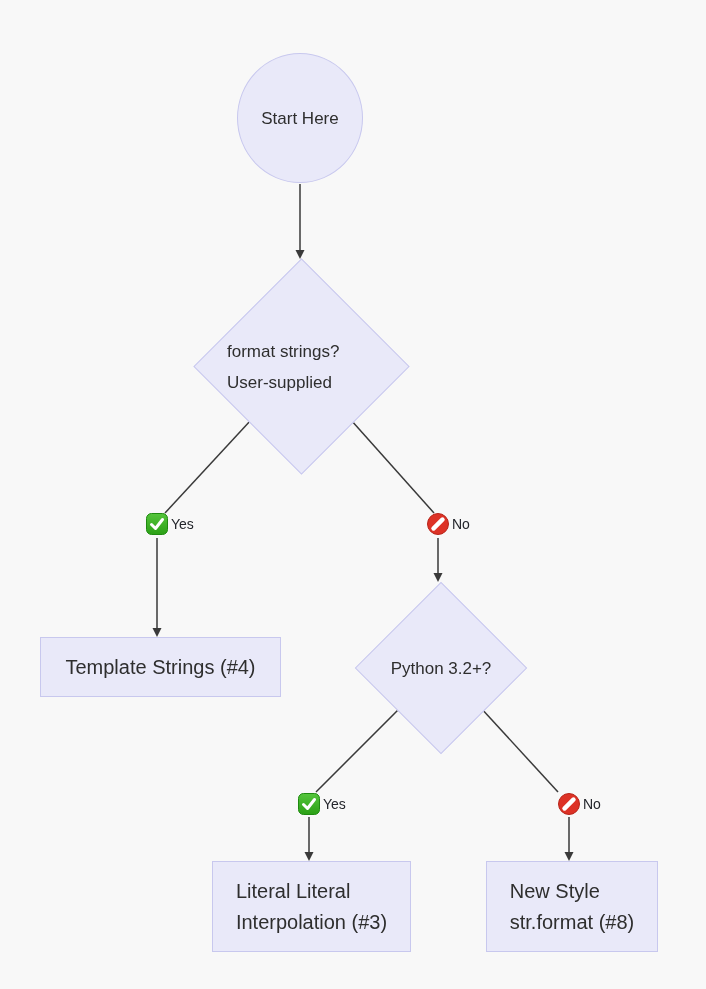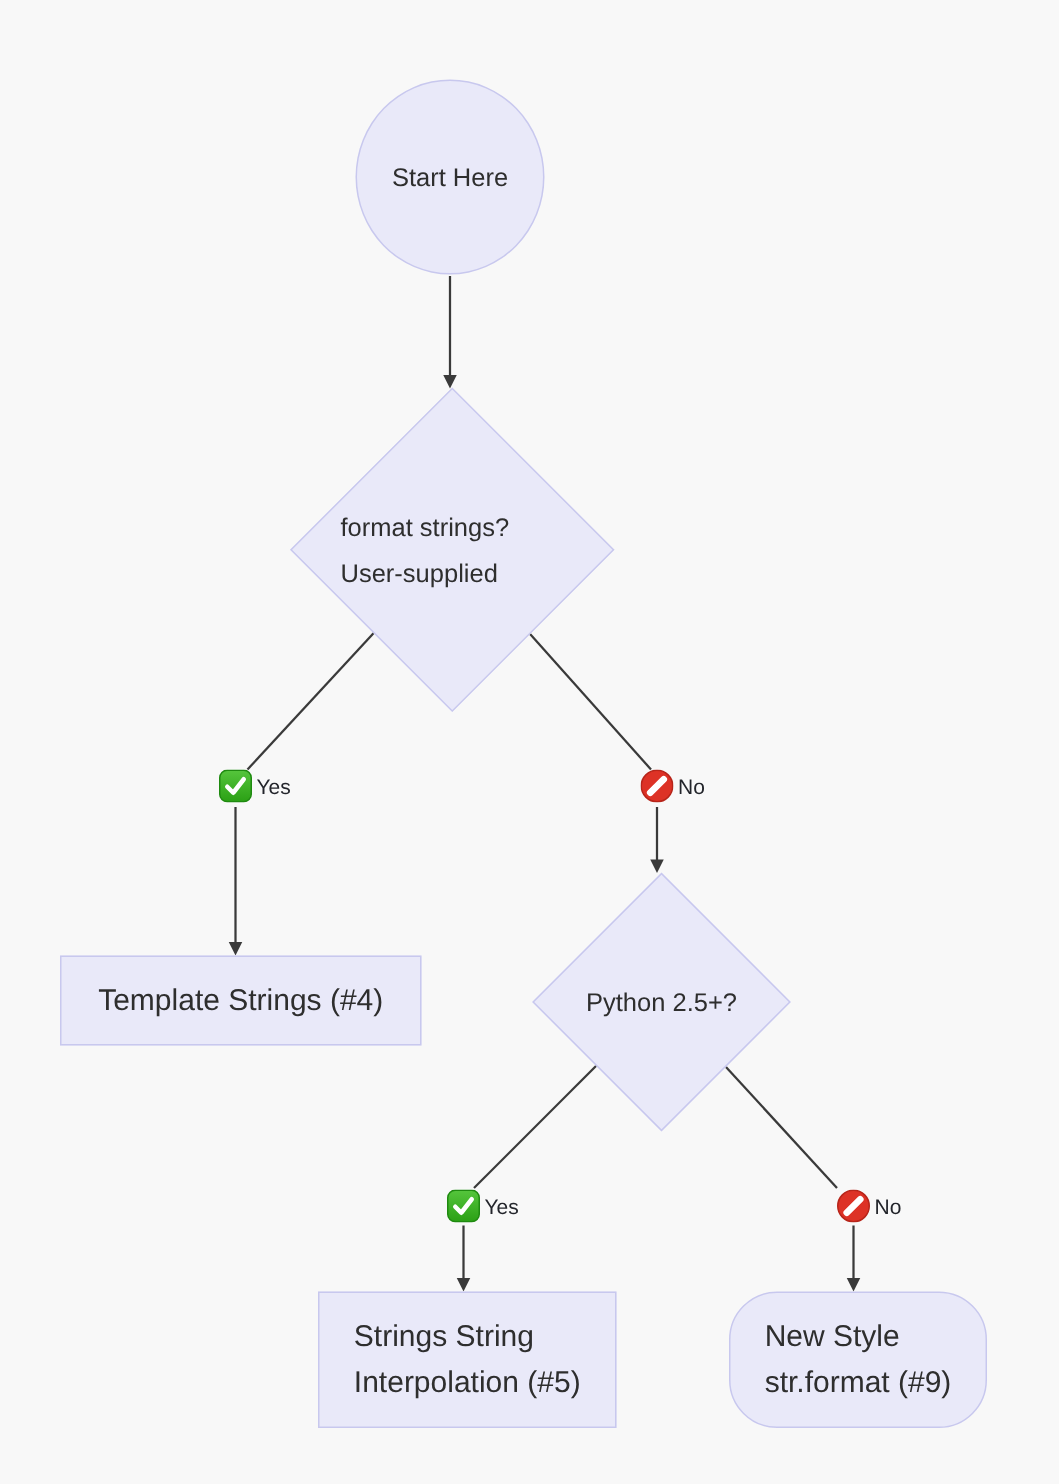--- a/index.html
+++ b/index.html
@@ -105,45 +105,45 @@
       <rect x="2.5" y="8.8" width="17" height="4.4" rx="2" fill="#ffffff" transform="rotate(-45 11 11)"></rect>
     </svg>
     <span class="txt">No</span>
   </div>
 
   <div class="node rect-node" style="left:40px; top:627px; width:241px; height:60px;">
     <div class="inner">Template Strings (#4)</div>
   </div>
 
   <div class="node diamond" style="left:380px; top:597px; width:122px; height:122px;"></div>
-  <div class="node-label center-text" style="left:380px; top:597px; width:122px; height:122px;">Python 2.5+?</div>
+  <div class="node-label center-text" style="left:380px; top:597px; width:122px; height:122px;">Python 3.2+?</div>
 
   <div class="edge-label" style="left:298px; top:783px;">
     <svg class="emoji-icon" viewBox="0 0 22 22">
       <rect x="0.5" y="0.5" width="21" height="21" rx="5" fill="url(#grn)" stroke="#1f8a10" stroke-width="1"></rect>
       <path d="M5.5 11.5 L9.5 15.5 L16.5 6.5" stroke="#ffffff" stroke-width="3" fill="none" stroke-linecap="round" stroke-linejoin="round"></path>
     </svg>
     <span class="txt">Yes</span>
   </div>
 
   <div class="edge-label" style="left:558px; top:783px;">
     <svg class="emoji-icon" viewBox="0 0 22 22">
       <circle cx="11" cy="11" r="10.5" fill="#dd3226" stroke="#b7251a" stroke-width="1"></circle>
       <rect x="2.5" y="8.8" width="17" height="4.4" rx="2" fill="#ffffff" transform="rotate(-45 11 11)"></rect>
     </svg>
     <span class="txt">No</span>
   </div>
 
   <div class="node rect-node" style="left:212px; top:851px; width:199px; height:91px;">
     <div class="inner">
-      <div>Strings String</div>
-      <div>Interpolation (#5)</div>
+      <div>Literal Literal</div>
+      <div>Interpolation (#3)</div>
     </div>
   </div>
 
-  <div class="node rect-node" style="left:486px; top:851px; width:172px; height:91px;border-radius:32px;">
+  <div class="node rect-node" style="left:486px; top:851px; width:172px; height:91px;">
     <div class="inner">
       <div>New Style</div>
-      <div>str.format (#9)</div>
+      <div>str.format (#8)</div>
     </div>
   </div>
 
 </div>
 
 </body></html>

